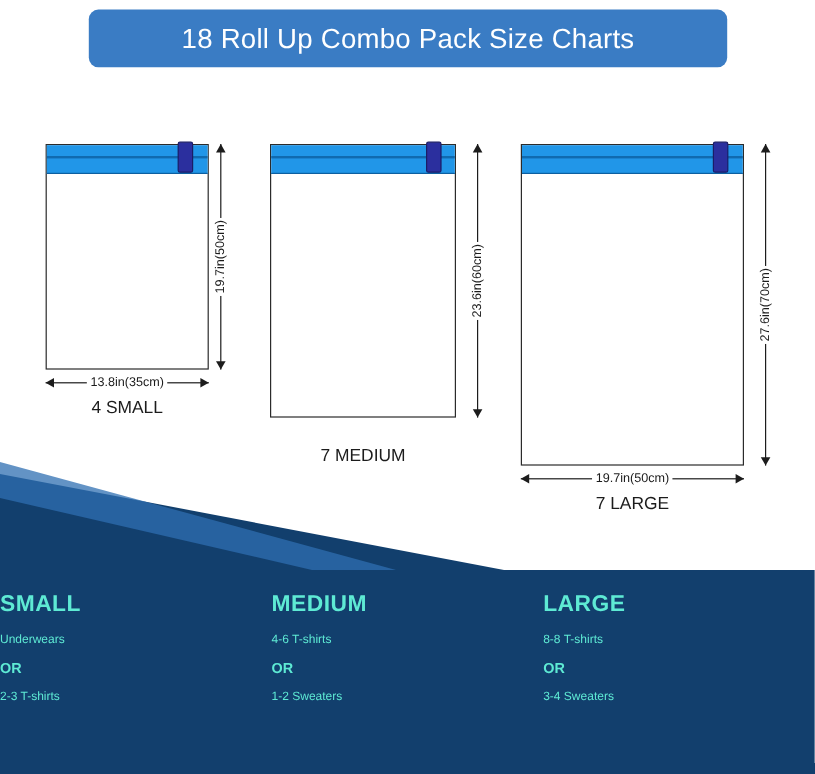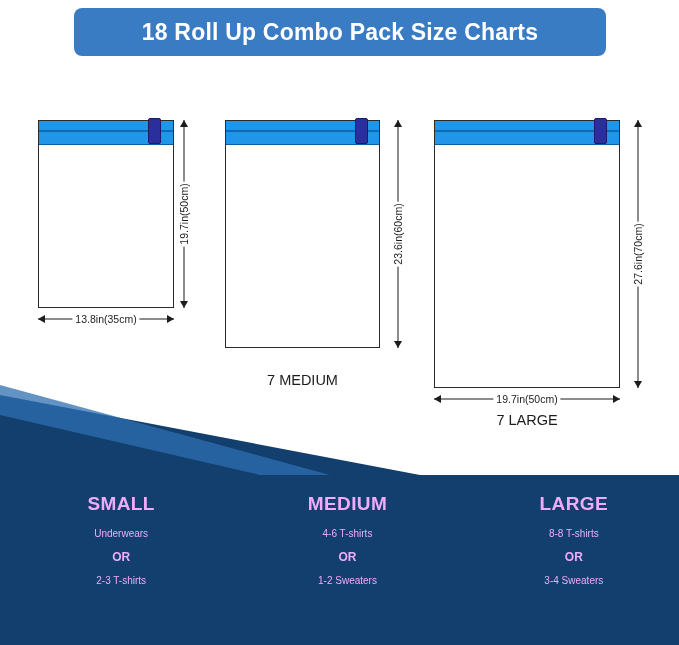--- a/index.html
+++ b/index.html
@@ -24,21 +24,21 @@
     height: 48px;
     background: #3a7cc4;
     border-radius: 8px;
     display: flex;
     align-items: center;
     justify-content: center;
   }
   .title-banner .title-text {
     color: #ffffff;
     font-size: 23px;
-    font-weight: bold;
+    font-weight: normal;
     letter-spacing: 0.2px;
     white-space: nowrap;
   }
 
   
   .bags-area {
     position: absolute;
     left: 0;
     top: 60px;
     width: 679px;
@@ -192,25 +192,23 @@
   .columns {
     position: absolute;
     left: 0;
     top: 0;
     width: 679px;
     height: 170px;
     display: flex;
   }
   .col {
     flex: 1 1 0;
-    color: #f0abfc;
-    text-align: center;
+    color: #5eead4;
     padding-top: 18px;
     box-sizing: border-box;
-    padding-left: 16px;
   }
   .col .col-title {
     font-size: 19px;
     font-weight: bold;
     letter-spacing: .4px;
     margin-bottom: 13px;
   }
   .col .col-line {
     font-size: 10px;
     margin-bottom: 11px;
@@ -244,20 +242,21 @@
     <div class="arrow down"></div>
     <div class="vlabel">19.7in(50cm)</div>
   </div>
 
   <div class="dim" style="left:38px; top:248px; width:136px; height:22px;">
     <div class="line-h" style="width:136px;"></div>
     <div class="arrow left"></div>
     <div class="arrow right"></div>
     <div class="hlabel">13.8in(35cm)</div>
   </div>
+  <div class="bag-caption" style="left:38px; top:272px; width:136px;">4  SMALL</div>
 
   <div class="bag" style="left:225px; top:60px; width:155px; height:228px;">
     <div class="bag-body" style="width:155px; height:228px;"></div>
     <div class="bag-strip" style="width:153px;">
       <div class="bag-strip-line"></div>
     </div>
     <div class="zip-slider" style="left:130px; top:-2px;"></div>
   </div>
 
   <div class="dim" style="left:382px; top:60px; width:32px; height:228px;">

